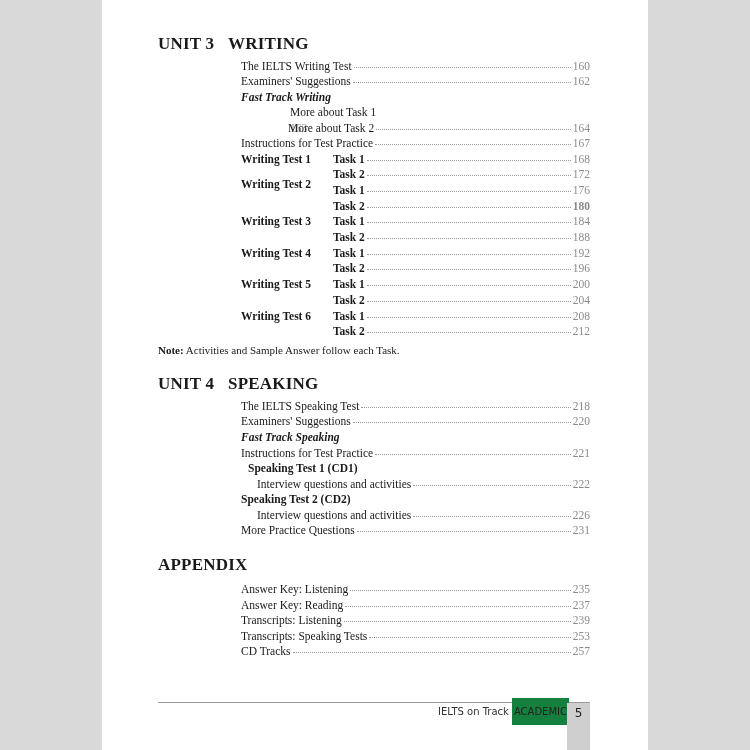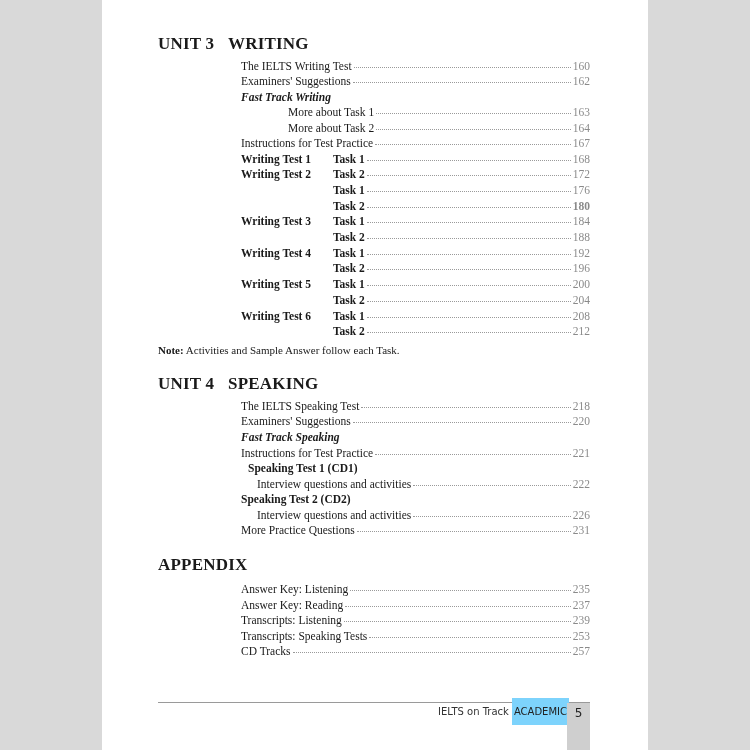--- a/index.html
+++ b/index.html
@@ -42,21 +42,21 @@
   .footer-rule {
     position: absolute; left: 158px; top: 702px; width: 432px; height: 1px;
     background: #9a9a9a;
   }
   .footer-text {
     position: absolute; top: 706px; left: 438px;
     font-family: "DejaVu Sans", "Liberation Sans", sans-serif; font-size: 10px;
     color: #333; white-space: nowrap;
   }
   .footer-tag {
-    background: #7dd3fc; padding: 8px 2px; margin-left: 3px; color: #222;
+    background: #15803d; padding: 8px 2px; margin-left: 3px; color: #222;
   }
   .page-tab {
     position: absolute; left: 567px; top: 703px; width: 23px; height: 47px;
     background: #cfcfcf;
   }
   .page-num {
     position: absolute; left: 0; top: 3px; width: 23px; text-align: center;
     font-family: "DejaVu Sans", "Liberation Sans", sans-serif; font-size: 12px; color: #222;
   }
 </style>
@@ -73,21 +73,21 @@
   <span class="label">The IELTS Writing Test</span>
     <span class="dots"></span>
     <span class="pg">160</span>
 </div>
 <div class="entry" style="left:241px; width:349px; top:74px;">
   <span class="label">Examiners' Suggestions</span>
     <span class="dots"></span>
     <span class="pg">162</span>
 </div>
 <div class="group-label italic-bold" style="top:90px;">Fast Track Writing</div>
-<div class="entry" style="left:288px; width:302px; top:105px;">
+<div class="entry" style="left:288px; width:302px; top:105px;flex-direction:column;">
   <span class="label">More about Task 1</span>
     <span class="dots"></span>
     <span class="pg">163</span>
 </div>
 <div class="entry" style="left:288px; width:302px; top:121px;">
   <span class="label">More about Task 2</span>
     <span class="dots"></span>
     <span class="pg">164</span>
 </div>
 <div class="entry" style="left:241px; width:349px; top:136px;">
@@ -101,21 +101,21 @@
     <span class="label">Task 1</span>
     <span class="dots"></span>
     <span class="pg" style="font-weight:normal">168</span>
   </div>
 <div class="entry bold" style="left:333px; width:257px; top:167px;">
     <span class="label">Task 2</span>
     <span class="dots"></span>
     <span class="pg" style="font-weight:normal">172</span>
   </div>
 
-<div class="group-label" style="top:167px;text-align:right;">Writing Test 2</div>
+<div class="group-label" style="top:177px;text-align:right;">Writing Test 2</div>
 <div class="entry bold" style="left:333px; width:257px; top:183px;">
     <span class="label">Task 1</span>
     <span class="dots"></span>
     <span class="pg" style="font-weight:normal">176</span>
   </div>
 <div class="entry bold" style="left:333px; width:257px; top:199px;">
     <span class="label">Task 2</span>
     <span class="dots"></span>
     <span class="pg" style="font-weight:bold">180</span>
   </div>

